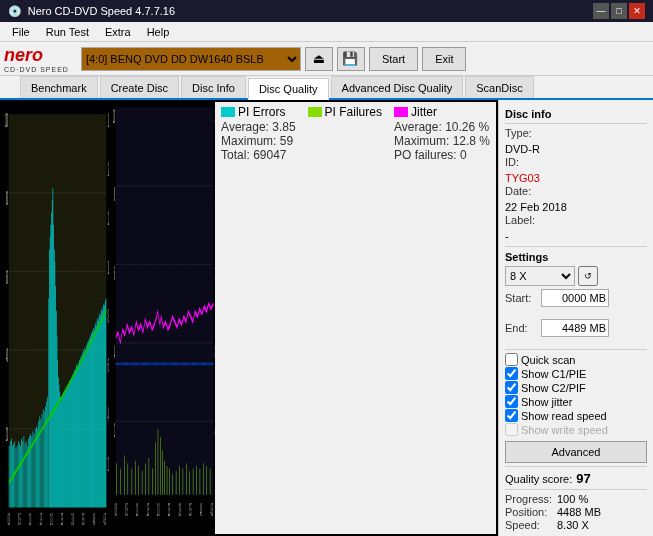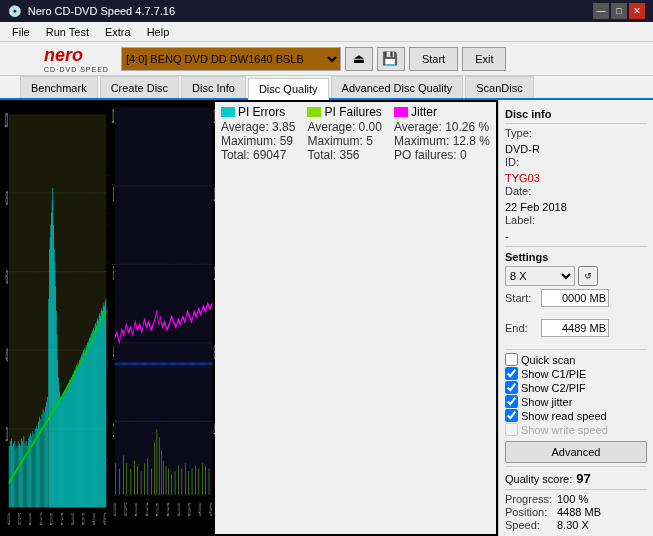--- a/index.html
+++ b/index.html
@@ -10,21 +10,21 @@
     .title-bar-left { display: flex; align-items: center; gap: 6px; }
     .title-bar-buttons { display: flex; gap: 2px; }
     .title-btn { width: 16px; height: 16px; background: #555; border: none; color: white; font-size: 9px; cursor: pointer; display: flex; align-items: center; justify-content: center; }
     
     
     .menu-bar { background: #f0f0f0; height: 20px; display: flex; align-items: center; padding: 0 4px; border-bottom: 1px solid #ccc; }
     .menu-item { padding: 2px 8px; font-size: 11px; cursor: pointer; }
     
     
     .toolbar { background: #f0f0f0; height: 34px; display: flex; align-items: center; padding: 2px 4px; gap: 4px; border-bottom: 1px solid #ccc; }
-    .nero-logo { display: flex; align-items: center; margin-right: 8px; margin-left: 40px; }
+    .nero-logo { display: flex; align-items: center; margin-right: 8px; }
     .nero-text { font-size: 18px; font-weight: bold; color: #cc0000; font-style: italic; }
     .nero-sub { font-size: 7px; color: #333; letter-spacing: 1px; }
     .drive-select { height: 24px; width: 220px; font-size: 11px; border: 1px solid #aaa; background: #a16207; }
     .toolbar-btn { height: 24px; width: 28px; background: #e0e0e0; border: 1px solid #999; cursor: pointer; display: flex; align-items: center; justify-content: center; font-size: 13px; }
     .toolbar-btn-text { height: 24px; padding: 0 12px; background: #e0e0e0; border: 1px solid #999; cursor: pointer; font-size: 11px; display: flex; align-items: center; }
     
     
     .tabs { background: #f0f0f0; height: 24px; display: flex; align-items: flex-end; padding: 0 20px; border-bottom: 2px solid #0078d4; }
     .tab { padding: 3px 10px; font-size: 11px; cursor: pointer; border: 1px solid #ccc; border-bottom: none; background: #e0e0e0; margin-right: 2px; height: 22px; display: flex; align-items: center; }
     .tab.active { background: white; border-bottom: 2px solid white; margin-bottom: -2px; color: #000; }
@@ -378,25 +378,20 @@
           <div><span>Maximum:</span> <span>59</span></div>
           <div><span>Total:</span> <span>69047</span></div>
         </div>
       </div>
 
       <div>
         <div style="display:flex;align-items:center;gap:3px;margin-bottom:1px;">
           <div style="width:14px;height:10px;background:#88dd00;"></div>
           <span>PI Failures</span>
         </div>
-        <div style="color:#333;">
-          <div><span>Average:</span> <span>0.00</span></div>
-          <div><span>Maximum:</span> <span>5</span></div>
-          <div><span>Total:</span> <span>356</span></div>
-        </div>
       </div>
 
       <div>
         <div style="display:flex;align-items:center;gap:3px;margin-bottom:1px;">
           <div style="width:14px;height:10px;background:#ff00ff;"></div>
           <span>Jitter</span>
         </div>
         <div style="color:#333;">
           <div><span>Average:</span> <span>10.26 %</span></div>
           <div><span>Maximum:</span> <span>12.8 %</span></div>

